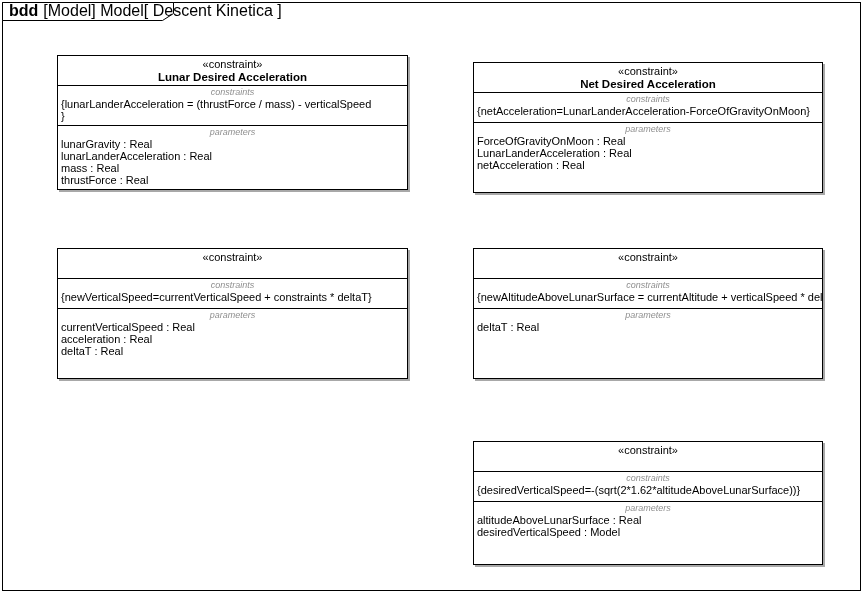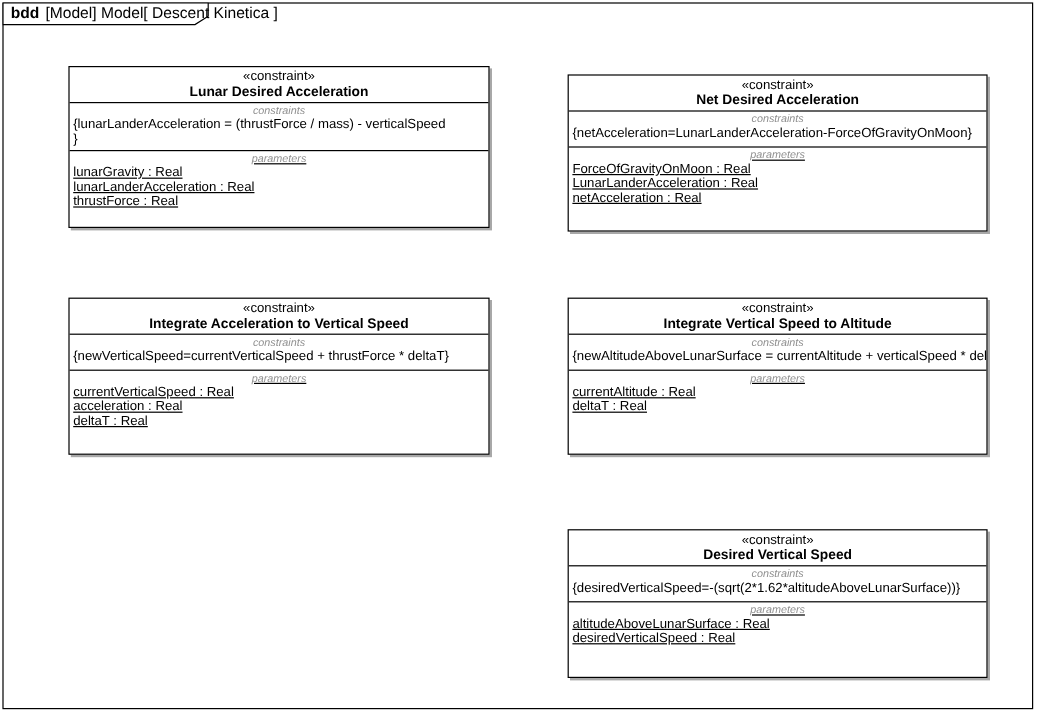--- a/index.html
+++ b/index.html
@@ -27,21 +27,21 @@
     position: absolute;
     left: 2px; top: 2px;
     width: 176px; height: 20px;
   }
   .frame-tab svg { position: absolute; left: 0; top: 0; }
   .frame-tab .tab-text {
     position: absolute; left: 0; top: 0;
     width: 172px; height: 19px;
     line-height: 18px;
     padding-left: 7px;
-    font-size: 13px;
+    font-size: 16px;
     white-space: nowrap;
   }
   .tab-kind { font-weight: bold; margin-right: 5px; }
 
   .cblock {
     position: absolute;
     background: #ffffff;
     border: 1px solid #000;
     box-shadow: 2px 2px 0 #a8a8a8;
     display: flex;
@@ -57,21 +57,21 @@
   .hdr {
     height: 29px;
     text-align: center;
     padding-top: 2px;
     flex: 0 0 auto;
   }
   .stereo { font-size: 11px; line-height: 12px; }
   .bname  { font-weight: bold; font-size: 11.5px; line-height: 13px; margin-top: 1px; }
 
   .sect { border-top: 1px solid #000; flex: 0 0 auto; overflow: hidden; }
-  .sect.params { flex: 1 1 auto; text-decoration: underline; }
+  .sect.params { flex: 1 1 auto; }
   .b1 .constraints { height: 40px; }
   .b2 .constraints, .b3 .constraints, .b4 .constraints, .b5 .constraints { height: 30px; }
 
   .slabel {
     text-align: center;
     font-style: italic;
     font-size: 9px;
     line-height: 11px;
     color: #8f8f8f;
     padding-top: 1px;
@@ -108,20 +108,21 @@
       <div>
           <div class="line">{lunarLanderAcceleration = (thrustForce / mass) - verticalSpeed</div>
           <div class="line">}</div>
         </div>
     </div>
     <div class="sect params">
       <div class="slabel">parameters</div>
       <div>
           <div class="line">lunarGravity : Real</div>
           <div class="line">lunarLanderAcceleration : Real</div>
+          <div class="line">mass : Real</div>
           <div class="line">thrustForce : Real</div>
         </div>
     </div>
   </div>
 
   <div class="cblock b2">
     <div class="hdr">
       <div class="stereo">«constraint»</div>
       <div class="bname">Net Desired Acceleration</div>
     </div>
@@ -137,70 +138,66 @@
           <div class="line">ForceOfGravityOnMoon : Real</div>
           <div class="line">LunarLanderAcceleration : Real</div>
           <div class="line">netAcceleration : Real</div>
         </div>
     </div>
   </div>
 
   <div class="cblock b3">
     <div class="hdr">
       <div class="stereo">«constraint»</div>
-      <div class="bname">Integrate Acceleration to Vertical Speed</div>
-    </div>
-    <div class="sect constraints">
-      <div class="slabel">constraints</div>
-      <div>
-          <div class="line">{newVerticalSpeed=currentVerticalSpeed + thrustForce * deltaT}</div>
+    </div>
+    <div class="sect constraints">
+      <div class="slabel">constraints</div>
+      <div>
+          <div class="line">{newVerticalSpeed=currentVerticalSpeed + constraints * deltaT}</div>
         </div>
     </div>
     <div class="sect params">
       <div class="slabel">parameters</div>
       <div>
           <div class="line">currentVerticalSpeed : Real</div>
           <div class="line">acceleration : Real</div>
           <div class="line">deltaT : Real</div>
         </div>
     </div>
   </div>
 
   <div class="cblock b4">
     <div class="hdr">
       <div class="stereo">«constraint»</div>
-      <div class="bname">Integrate Vertical Speed to Altitude</div>
     </div>
     <div class="sect constraints">
       <div class="slabel">constraints</div>
       <div>
           <div class="line">{newAltitudeAboveLunarSurface = currentAltitude + verticalSpeed * deltaT}</div>
         </div>
     </div>
     <div class="sect params">
       <div class="slabel">parameters</div>
       <div>
-          <div class="line">currentAltitude : Real</div>
           <div class="line">deltaT : Real</div>
         </div>
     </div>
   </div>
 
   <div class="cblock b5">
     <div class="hdr">
       <div class="stereo">«constraint»</div>
-      <div class="bname">Desired Vertical Speed</div>
     </div>
     <div class="sect constraints">
       <div class="slabel">constraints</div>
       <div>
           <div class="line">{desiredVerticalSpeed=-(sqrt(2*1.62*altitudeAboveLunarSurface))}</div>
         </div>
     </div>
     <div class="sect params">
       <div class="slabel">parameters</div>
       <div>
           <div class="line">altitudeAboveLunarSurface : Real</div>
-          <div class="line">desiredVerticalSpeed : Real</div>
+          <div class="line">desiredVerticalSpeed : Model</div>
         </div>
     </div>
   </div>
 </div>
 
 </body></html>

